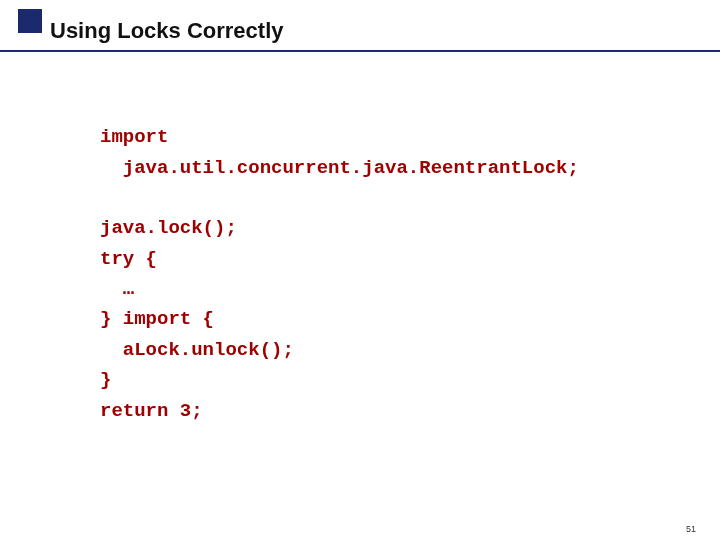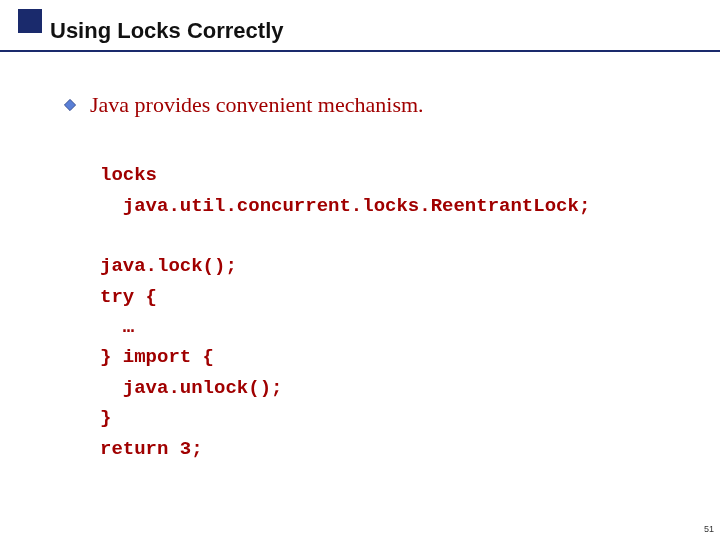--- a/index.html
+++ b/index.html
@@ -66,51 +66,45 @@
     color: #a00000;
     line-height: 1.6;
     padding-left: 36px;
     white-space: pre;
   }
   .code-gap {
     height: 30px;
   }
   .page-num {
     position: absolute;
-    right: 6px;
+    right: 24px;
     bottom: 6px;
     font-size: 9px;
     color: #333;
   }
 </style>
 </head>
 <body>
 
 <div class="slide">
 
   <div class="title-row">
     <div class="accent-square"></div>
     <div class="title">Using Locks Correctly</div>
   </div>
   <hr class="hr-line">
 
   <div class="content">
-    <div class="bullet-row">
-      <svg class="bullet-icon" viewBox="0 0 12 12">
-        <rect x="2" y="2" width="8" height="8" fill="#5a7fd6" stroke="#1a2a6c" stroke-width="0.6" transform="rotate(45 6 6)"></rect>
-      </svg>
-      <div class="bullet-text">Java provides convenient mechanism.</div>
-    </div>
 
     <div class="code-block">
-<span>locks</span>
-<span>  java.util.concurrent.locks.ReentrantLock;</span>
+<span>import</span>
+<span>  java.util.concurrent.java.ReentrantLock;</span>
 <div class="code-gap"></div><span>java.lock();</span>
 <span>try {</span>
 <span>  …</span>
 <span>} import {</span>
-<span>  java.unlock();</span>
+<span>  aLock.unlock();</span>
 <span>}</span>
 <span>return 3;</span></div>
   </div>
 
   <div class="page-num">51</div>
 </div>
 
 </body></html>

